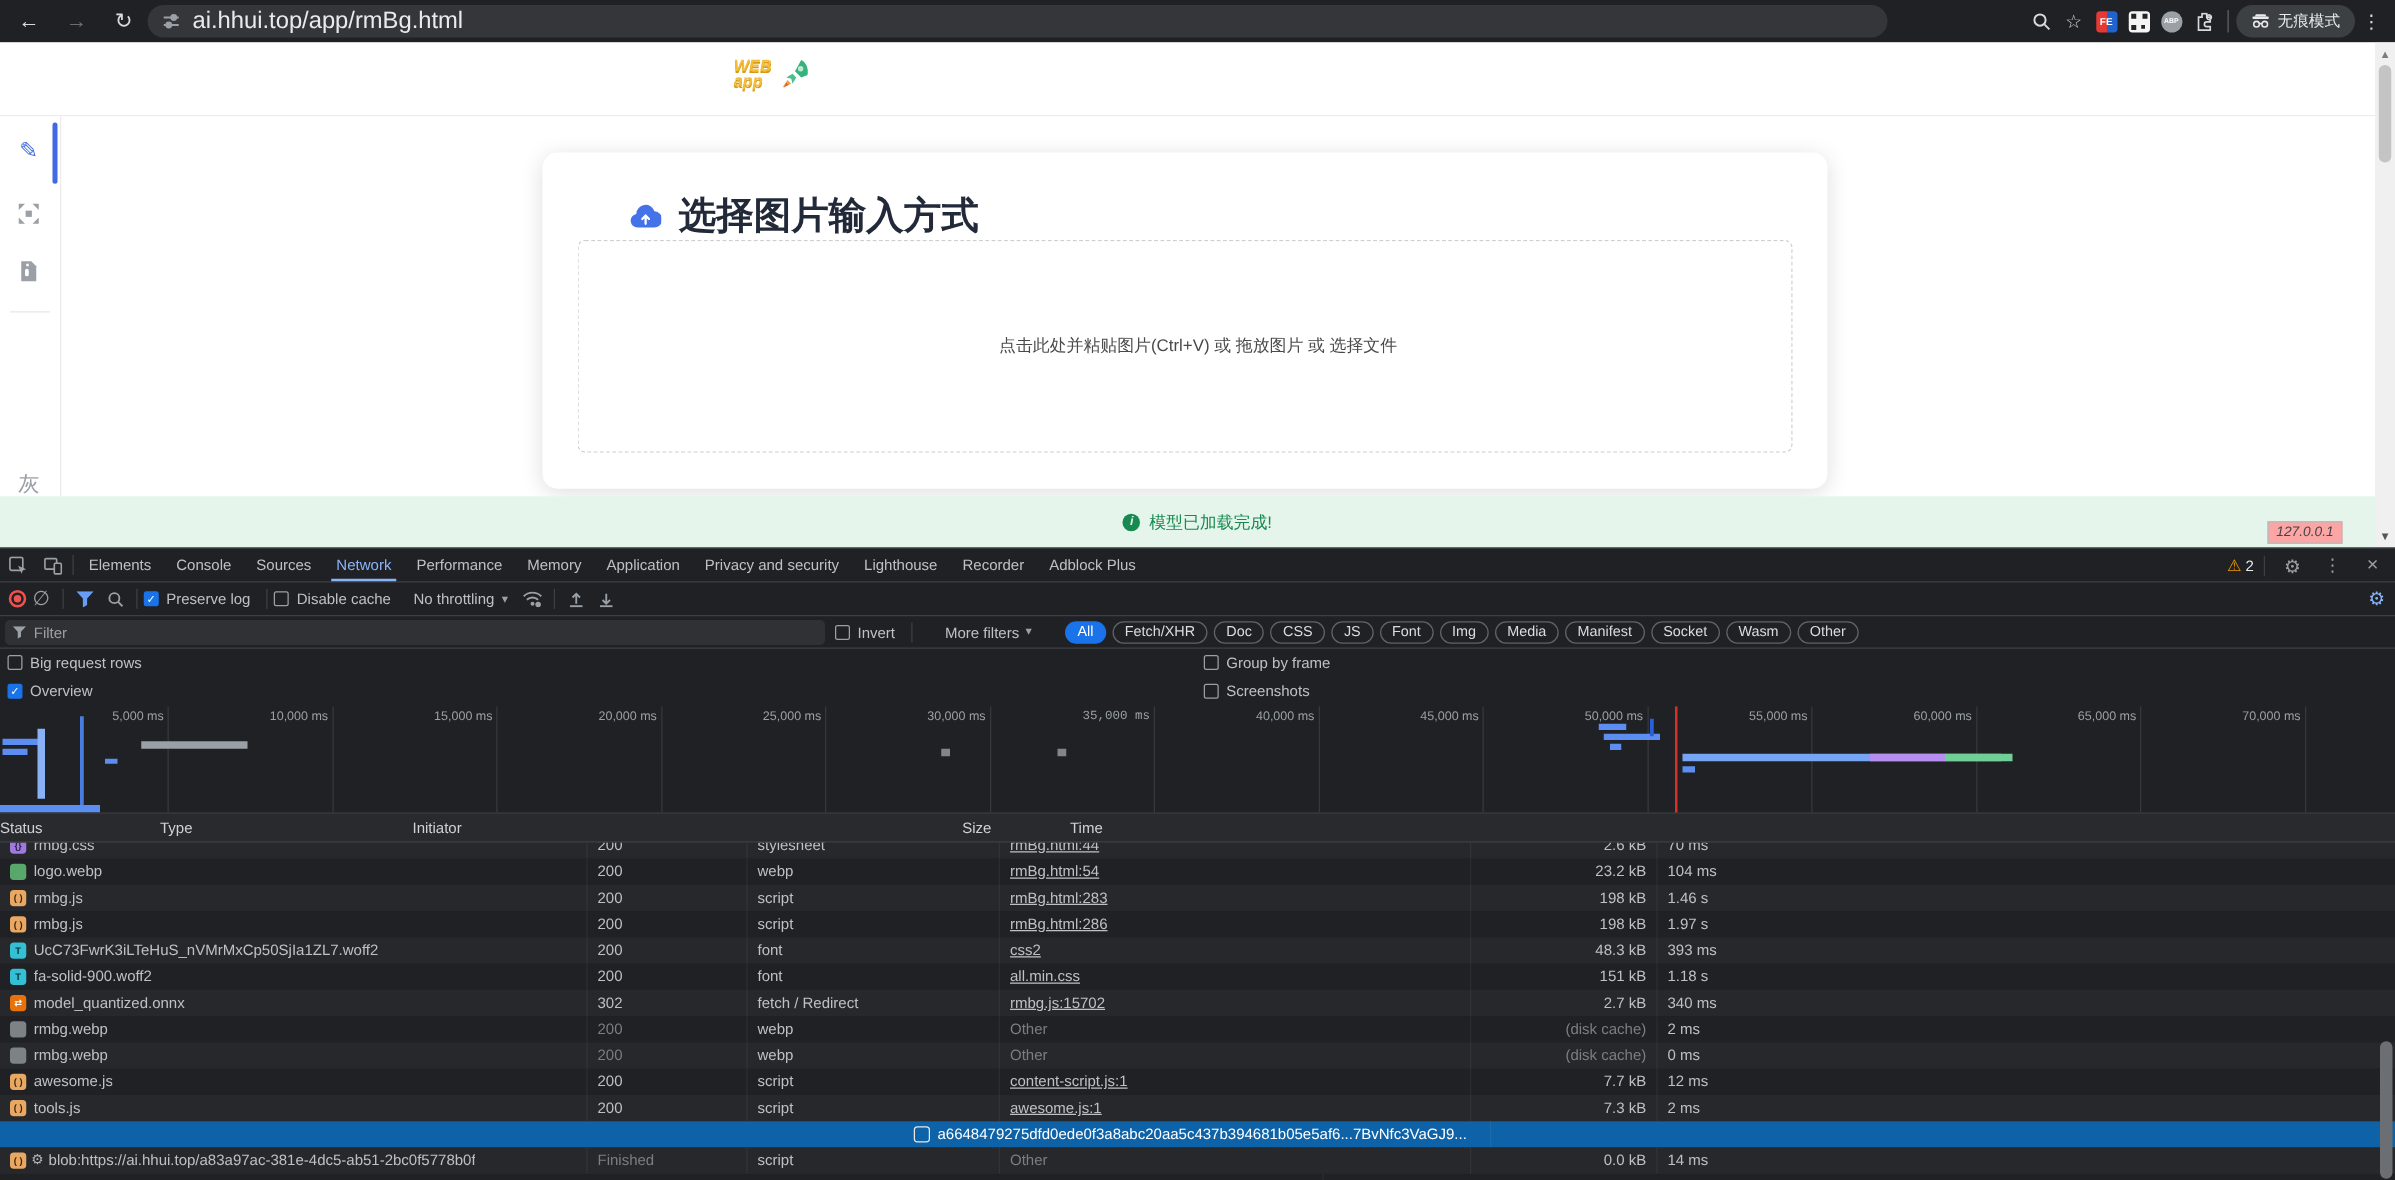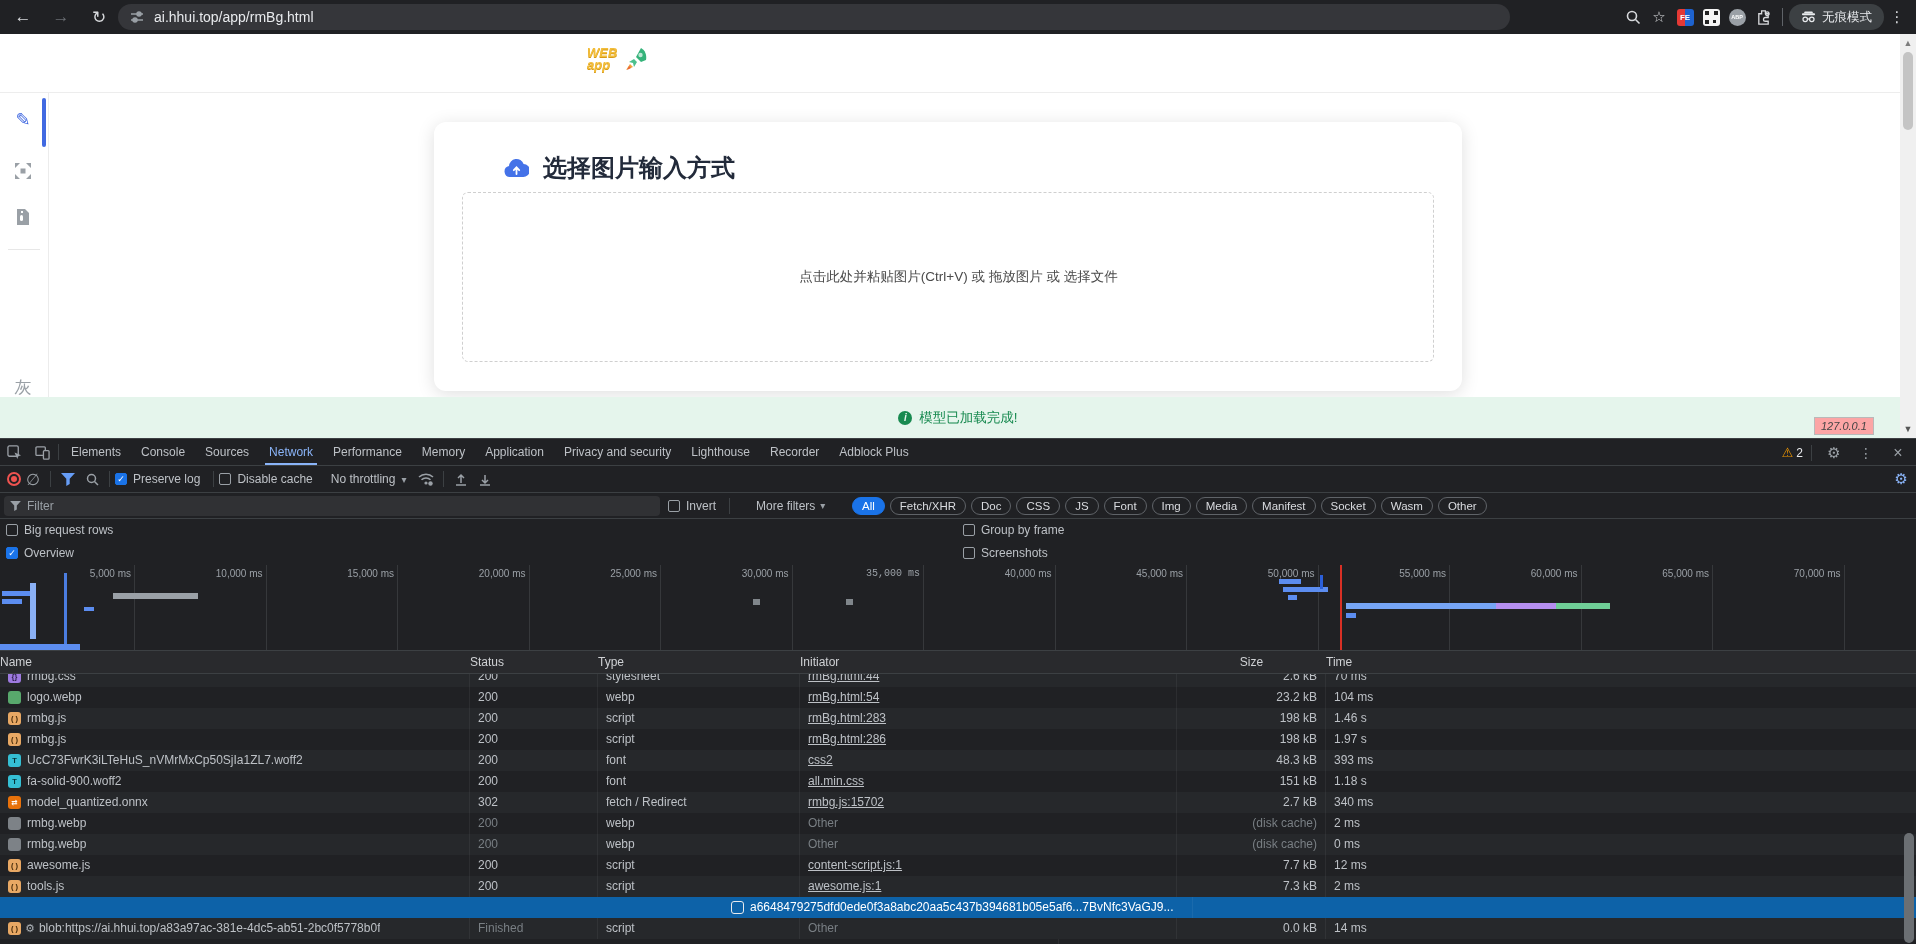--- a/index.html
+++ b/index.html
@@ -5,21 +5,21 @@
   * { margin:0; padding:0; box-sizing:border-box; }
   html,body { background:#000; }
   body { font-family:"Liberation Sans","DejaVu Sans",sans-serif; }
   #screen { position:relative; width:1916px; height:944px; overflow:hidden; background:#fff; }
 
   
   .browser-bar { position:absolute; left:0; top:0; width:1916px; height:34px; background:#202124; display:flex; align-items:center; }
   .nav-btn { width:30px; height:26px; margin-left:8px; display:flex; align-items:center; justify-content:center; color:#d7d9dc; font-size:17px; border-radius:50%; }
   .nav-btn.disabled { color:#6a6e73; }
   .omnibox { position:absolute; left:118px; top:4px; width:1392px; height:26px; background:#35363a; border-radius:13px; display:flex; align-items:center; padding:0 12px; }
-  .omnibox .url { color:#e8eaed; font-size:14px; margin-left:10px; }
+  .omnibox .url { color:#e8eaed; font-size:19px; margin-left:10px; }
   .chrome-icons { position:absolute; top:0; height:34px; display:flex; align-items:center; }
   .ci { width:26px; height:26px; display:flex; align-items:center; justify-content:center; color:#d7d9dc; font-size:15px; }
   .ext-fe { width:17px; height:17px; border-radius:3px; background:linear-gradient(90deg,#e53935 50%,#1e63d0 50%); color:#fff; font-size:8px; font-weight:bold; display:flex; align-items:center; justify-content:center; }
   .ext-qr { width:17px; height:17px; border-radius:3px; background:#f4f4f4; position:relative; }
   .ext-qr i { position:absolute; background:#222; width:4px; height:4px; }
   .ext-abp { width:17px; height:17px; border-radius:50%; background:#9aa0a6; color:#fff; font-size:5.5px; font-weight:bold; display:flex; align-items:center; justify-content:center; }
   .tb-sep { width:1px; height:18px; background:#5f6368; margin:0 6px; }
   .incog-chip { height:26px; border-radius:13px; background:#3c4043; color:#e8eaed; font-size:12.5px; display:flex; align-items:center; gap:6px; padding:0 12px; }
 
   
@@ -29,21 +29,21 @@
   .logo-txt { color:#f2bd3a; font-weight:bold; font-style:italic; font-size:13px; line-height:12px; text-shadow:0 1px 0 #d89a16; }
   .page-nav { position:absolute; right:400px; top:0; height:59px; display:flex; align-items:center; gap:30px; }
   .nav-item { font-size:14px; color:#333; cursor:pointer; padding:4px 2px; }
   .nav-item.active { color:#4169e1; border-bottom:2px solid #4169e1; }
   .sidebar-border { position:absolute; left:48px; top:59px; width:1px; height:304px; background:#ececec; }
   .side-icon { position:absolute; left:10px; width:26px; height:26px; display:flex; align-items:center; justify-content:center; color:#9aa0a6; font-size:18px; }
   .side-active-bar { position:absolute; left:42px; top:64px; width:4px; height:49px; background:#4169e1; border-radius:2px; }
   .side-divider { position:absolute; left:8px; top:215px; width:32px; height:1px; background:#e7e7e7; }
   .card { position:absolute; left:434px; top:88px; width:1028px; height:269px; background:#fff; border-radius:12px; box-shadow:0 3px 18px rgba(0,0,0,.13); }
   .card-title-row { position:absolute; left:70px; top:30px; display:flex; align-items:center; gap:14px; }
-  .card-title { font-size:24px; font-weight:bold; color:#222a3a; }
+  .card-title { font-size:30px; font-weight:bold; color:#222a3a; }
   .dropzone { position:absolute; left:28px; top:70px; width:972px; height:170px; border:1px dashed #cfcfcf; border-radius:6px; display:flex; align-items:center; justify-content:center; }
   .dropzone-text { font-size:13.5px; color:#4a4a4a;margin-left:21px; }
   .toast { position:absolute; left:0; top:363px; width:1916px; height:41px; background:#e5f5ec; display:flex; align-items:center; justify-content:center; gap:7px; }
   .toast-text { color:#188a50; font-size:13.5px; }
   .info-dot { width:14px; height:14px; border-radius:50%; background:#188a50; color:#e5f5ec; font-size:10px; font-weight:bold; display:flex; align-items:center; justify-content:center; font-style:italic; }
   .page-scrollbar { position:absolute; right:0; top:0; width:16px; height:404px; background:#f0f0f0; }
   .ps-arrow { position:absolute; left:2px; width:12px; text-align:center; color:#7d7d7d; font-size:9px; }
   .ps-thumb { position:absolute; left:3px; top:18px; width:10px; height:78px; background:#c4c4c4; border-radius:5px; }
   .status-tooltip { position:absolute; left:1814px; top:417px; height:18px; padding:0 6px; background:#fca5a5; border:1px solid #b9b9b9; color:#444; font-size:11px; line-height:16px; z-index:60;font-style:italic; }
 
@@ -420,21 +420,20 @@
         <div class="tl-bar" style="left: 1320px; top: 10px; width: 3px; height: 14px; background: rgb(43, 95, 217);"></div>
         <div class="tl-bar" style="left: 1346px; top: 38px; width: 255px; height: 6px; background: rgb(118, 165, 245);"></div>
         <div class="tl-bar" style="left: 1496px; top: 38px; width: 60px; height: 6px; background: rgb(181, 142, 240);"></div>
         <div class="tl-bar" style="left: 1556px; top: 38px; width: 54px; height: 6px; background: rgb(111, 207, 151);"></div>
         <div class="tl-bar" style="left: 1346px; top: 48px; width: 10px; height: 5px; background: rgb(92, 141, 240);"></div>
         <div class="tl-bar" style="left: 0px; top: 79px; width: 80px; height: 6px; background: rgb(92, 141, 240);"></div>
       </div>
 
     <div class="dt-table" id="netTable">
       <div class="net-header" id="netHeader">
-          <div class="cell c-name">Name</div>
           <div class="cell c-status">Status</div>
           <div class="cell c-type">Type</div>
           <div class="cell c-init">Initiator</div>
           <div class="cell c-size" style="text-align: center;">Size</div>
           <div class="cell c-time" style="text-align: left;">Time</div>
         </div>
     <div class="net-row row-even" style="top: 15px; z-index: 1;">
           <div class="cell c-name">
             <span class="ficon fi-css">{}</span>
             <span class="name-text">rmbg.css</span>

